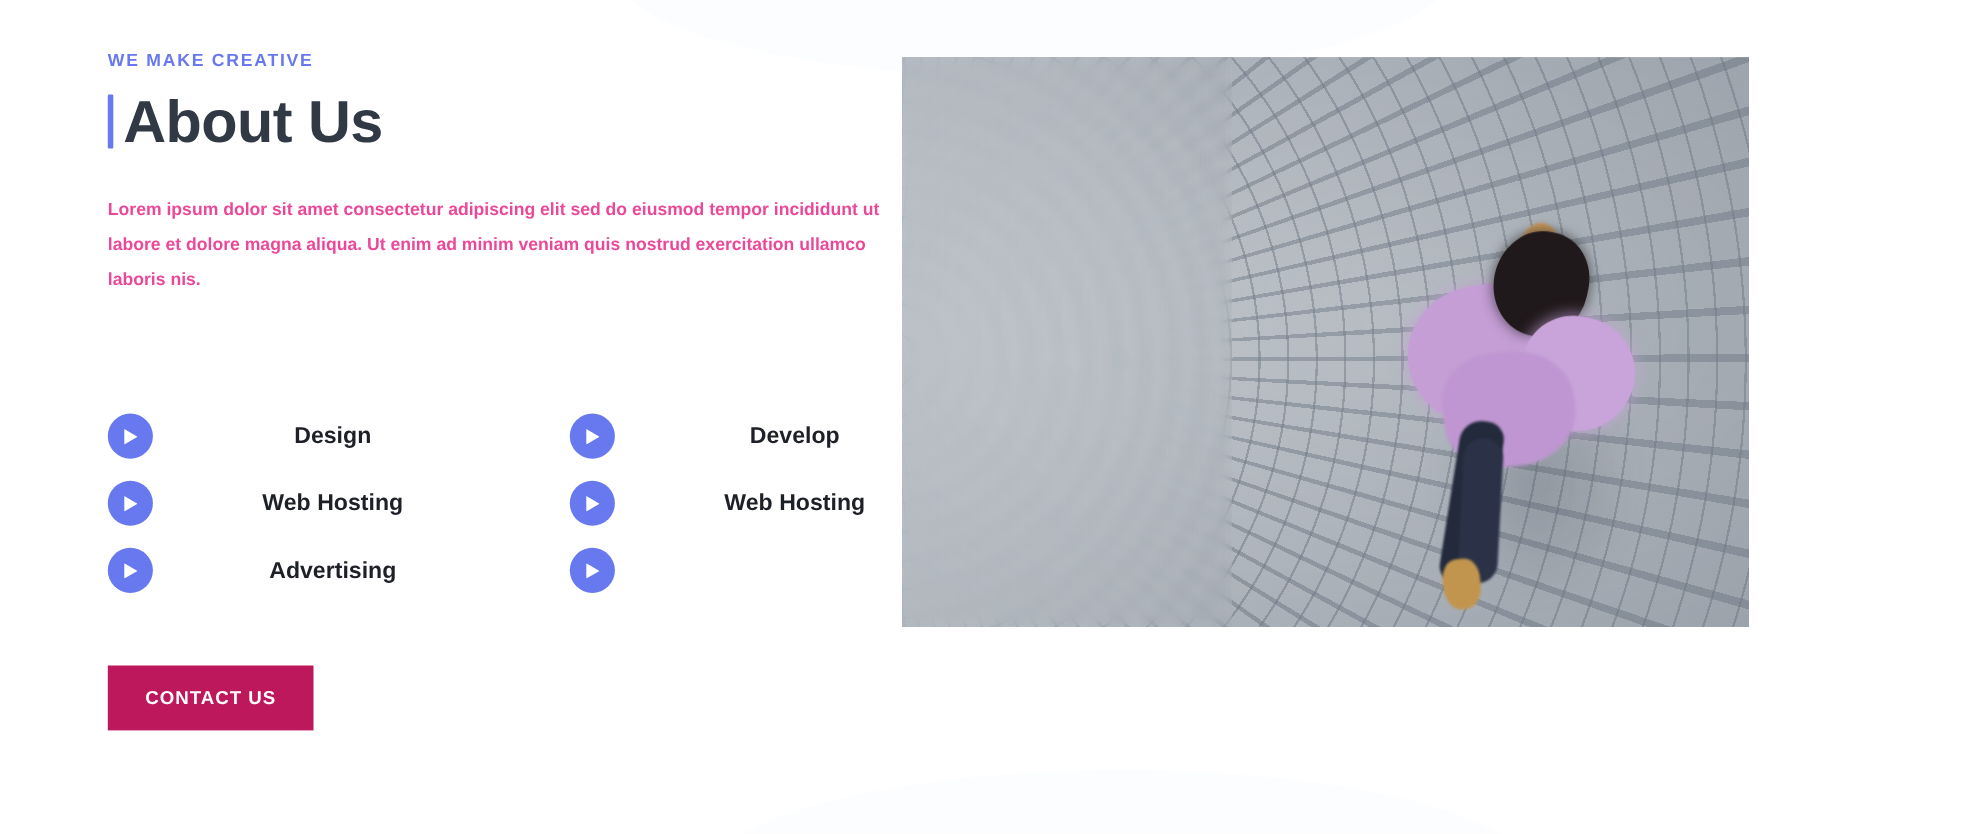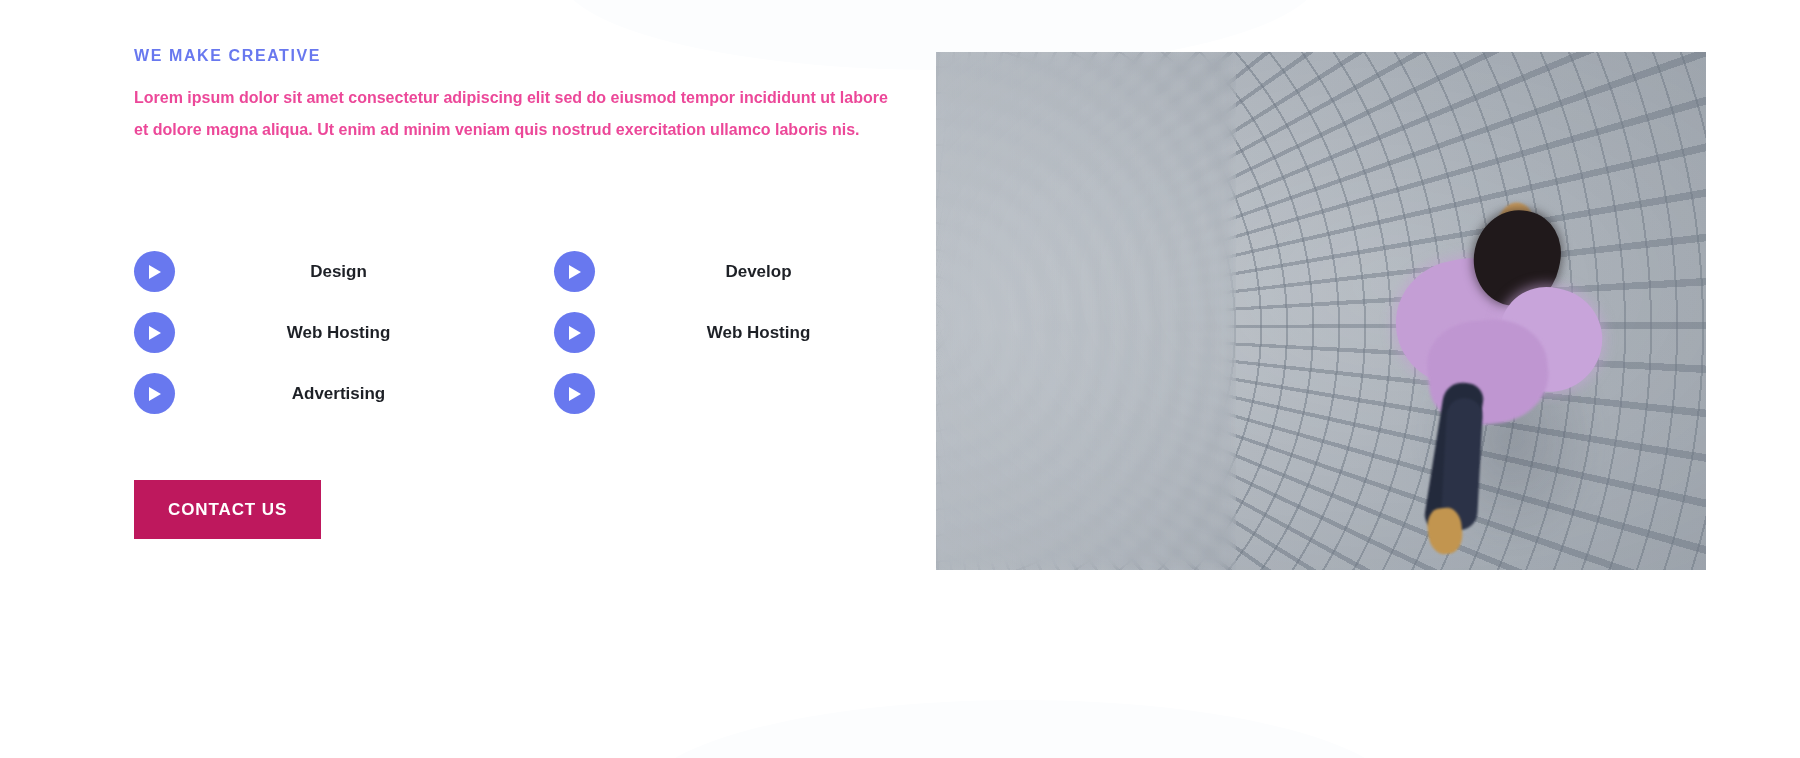--- a/index.html
+++ b/index.html
@@ -41,25 +41,24 @@
 
   
   .section {
     position: absolute;
     inset: 0;
     display: flex;
     align-items: flex-start;
   }
 
   .col-left {
-    width: 900px;
+    width: 820px;
     padding: 48px 0 0 98px;
     position: relative;
     z-index: 2;
-    margin-left: 36px;
   }
 
   .col-right {
     flex: 1;
     padding: 52px 0 0 0;
     position: relative;
     z-index: 2;
   }
 
   
@@ -127,21 +126,21 @@
     background: #6878ef;
     display: flex;
     align-items: center;
     justify-content: center;
   }
   .play-icon svg { display: block; }
 
   .service-label {
     flex: 1;
     text-align: center;
-    font-size: 17px;
+    font-size: 21px;
     font-weight: bold;
     color: #1d2026;
     padding-right: 52px;
   }
 
   
   .cta {
     margin-top: 56px;
     display: inline-block;
     background: #be185d;
@@ -291,20 +290,24 @@
 
 <div class="deco-top"></div>
 <div class="deco-bottom"></div>
 
 <div class="section">
 
   <div class="col-left">
 
     <div class="eyebrow">WE MAKE CREATIVE</div>
 
+    <div class="heading-wrap">
+      <span class="heading-bar"></span>
+      <h1 class="heading">About Us</h1>
+    </div>
 
     <p class="body-text">Lorem ipsum dolor sit amet consectetur adipiscing elit sed do eiusmod tempor incididunt ut labore et dolore magna aliqua. Ut enim ad minim veniam quis nostrud exercitation ullamco laboris nis.</p>
 
     <div class="services">
 
       <div class="service-item">
         <span class="play-icon">
           <svg width="13" height="14" viewBox="0 0 13 14">
               <polygon points="1,0 13,7 1,14" fill="#ffffff"></polygon>
             </svg>

